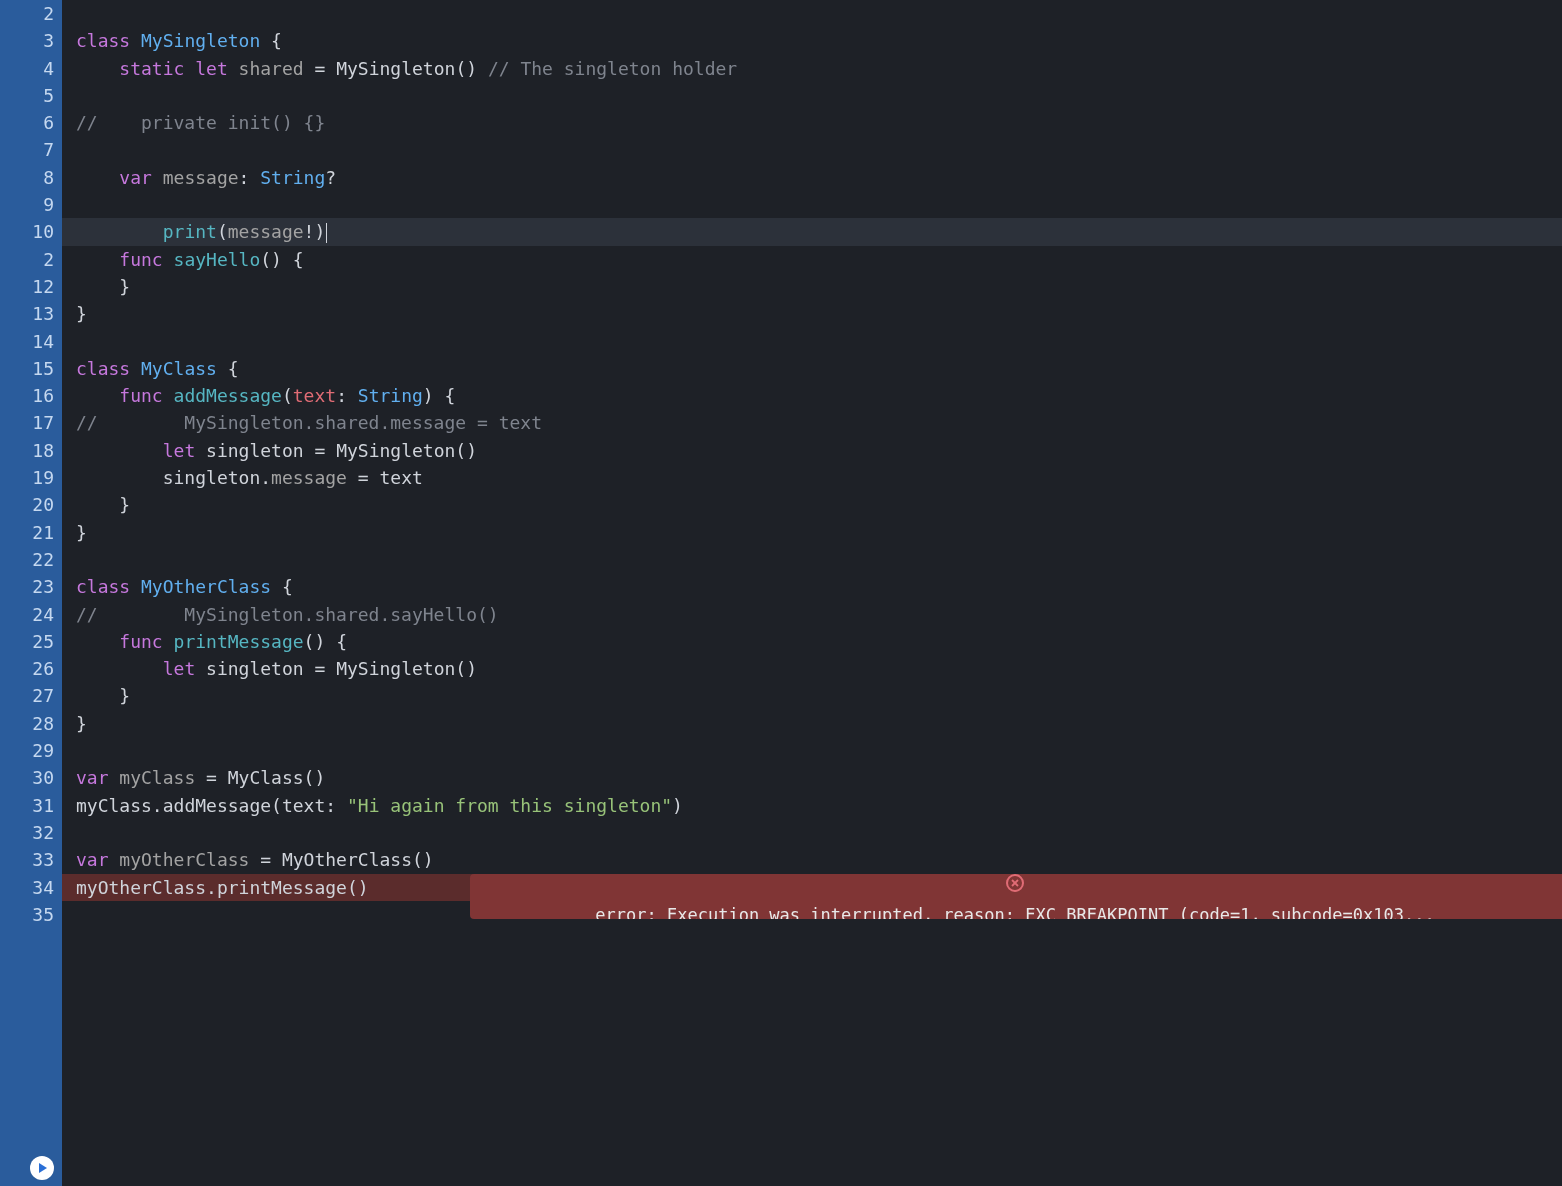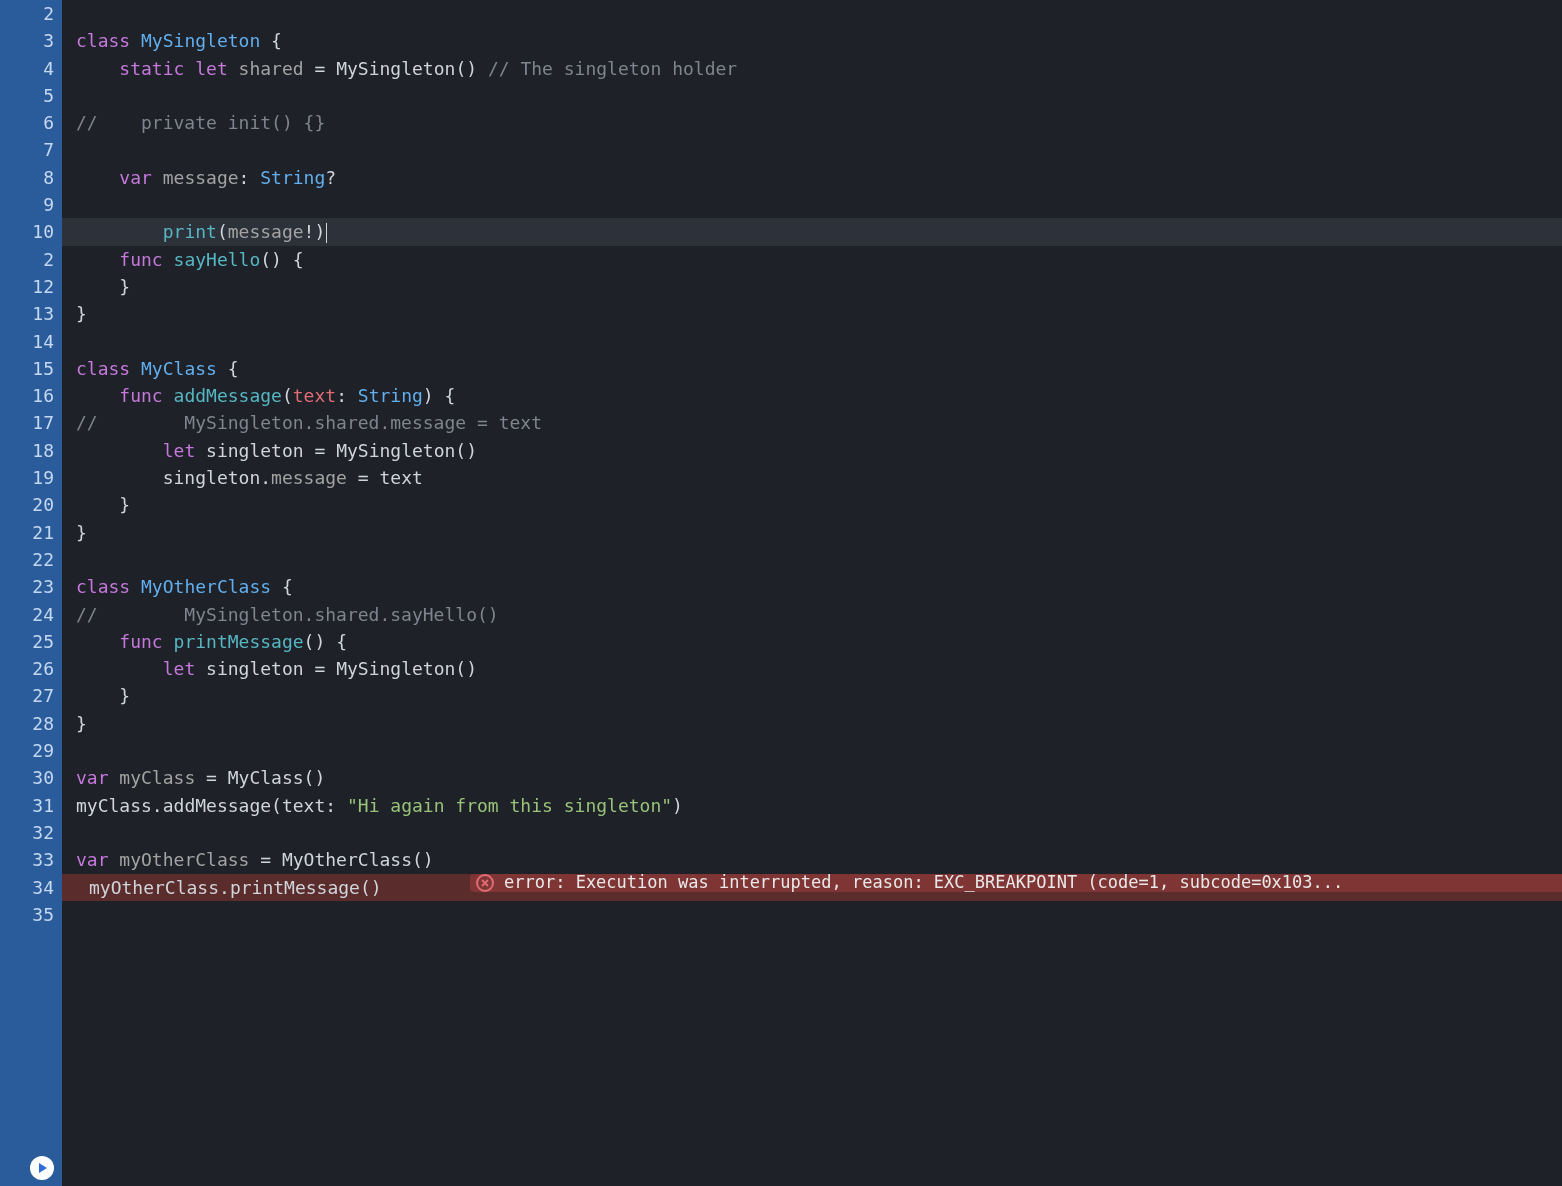--- a/index.html
+++ b/index.html
@@ -47,45 +47,46 @@
       position: relative;
     }
     .code-line.highlighted {
       background: #2c313a;
       margin-left: -14px;
       padding-left: 14px;
     }
     .code-line.error-line {
       background: #5b2c2c;
       margin-left: -14px;
-      padding-left: 27px;
+      padding-left: 14px;
     }
     .kw { color: #c678dd; font-weight: 400; }
     .type { color: #61afef; }
     .func { color: #56b6c2; }
     .ident { color: #a3a3a3; }
     .str { color: #98c379; }
     .comment { color: #7f848e; }
     .plain { color: #d0d4db; }
     .punct { color: #d0d4db; }
     .param { color: #e06c75; }
     .call { color: #d0d4db; }
     
     .error-badge {
       position: absolute;
       left: 408px;
       top: 0;
-      height: 18px;
+      height: 45px;
       display: flex;
       align-items: center;
       background: #803535;
       padding: 0 8px 0 6px;
       border-radius: 4px 0 0 4px;
       gap: 10px;
       right: 0;
+      flex-direction: column;
     }
     .error-icon {
       width: 18px;
       height: 18px;
       border-radius: 50%;
       border: 2px solid #e06c75;
       display: flex;
       align-items: center;
       justify-content: center;
       flex-shrink: 0;

